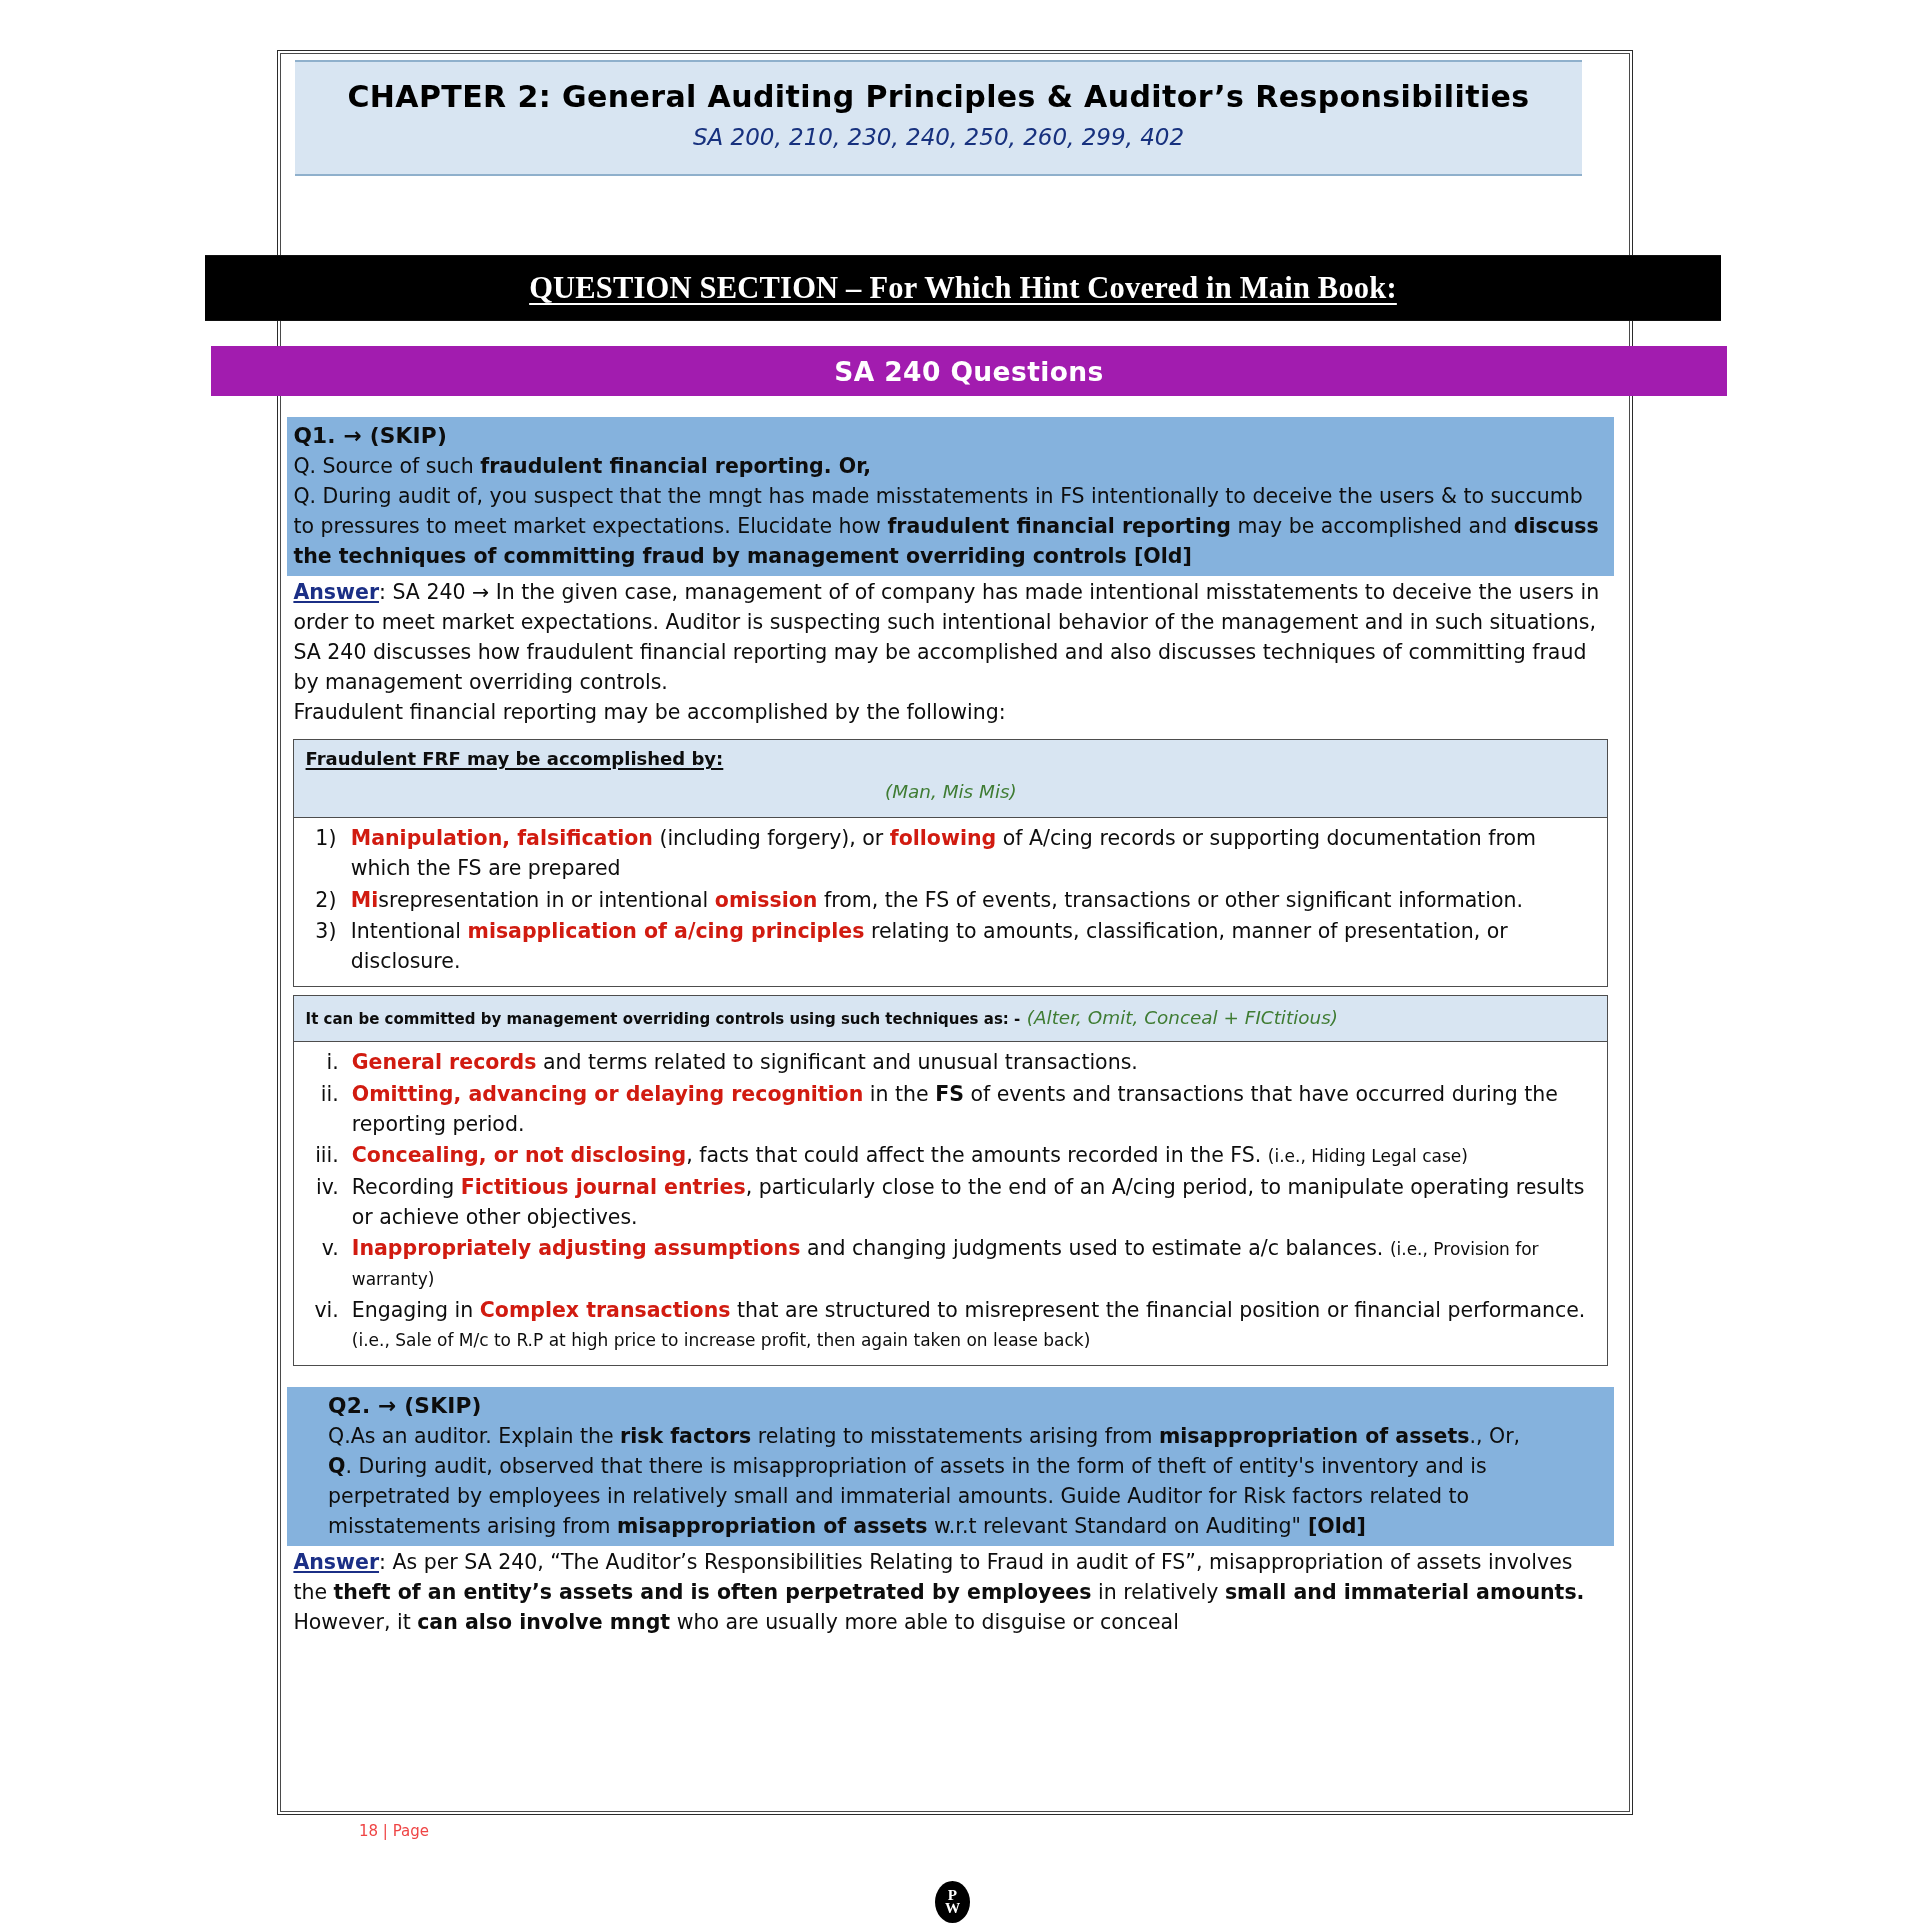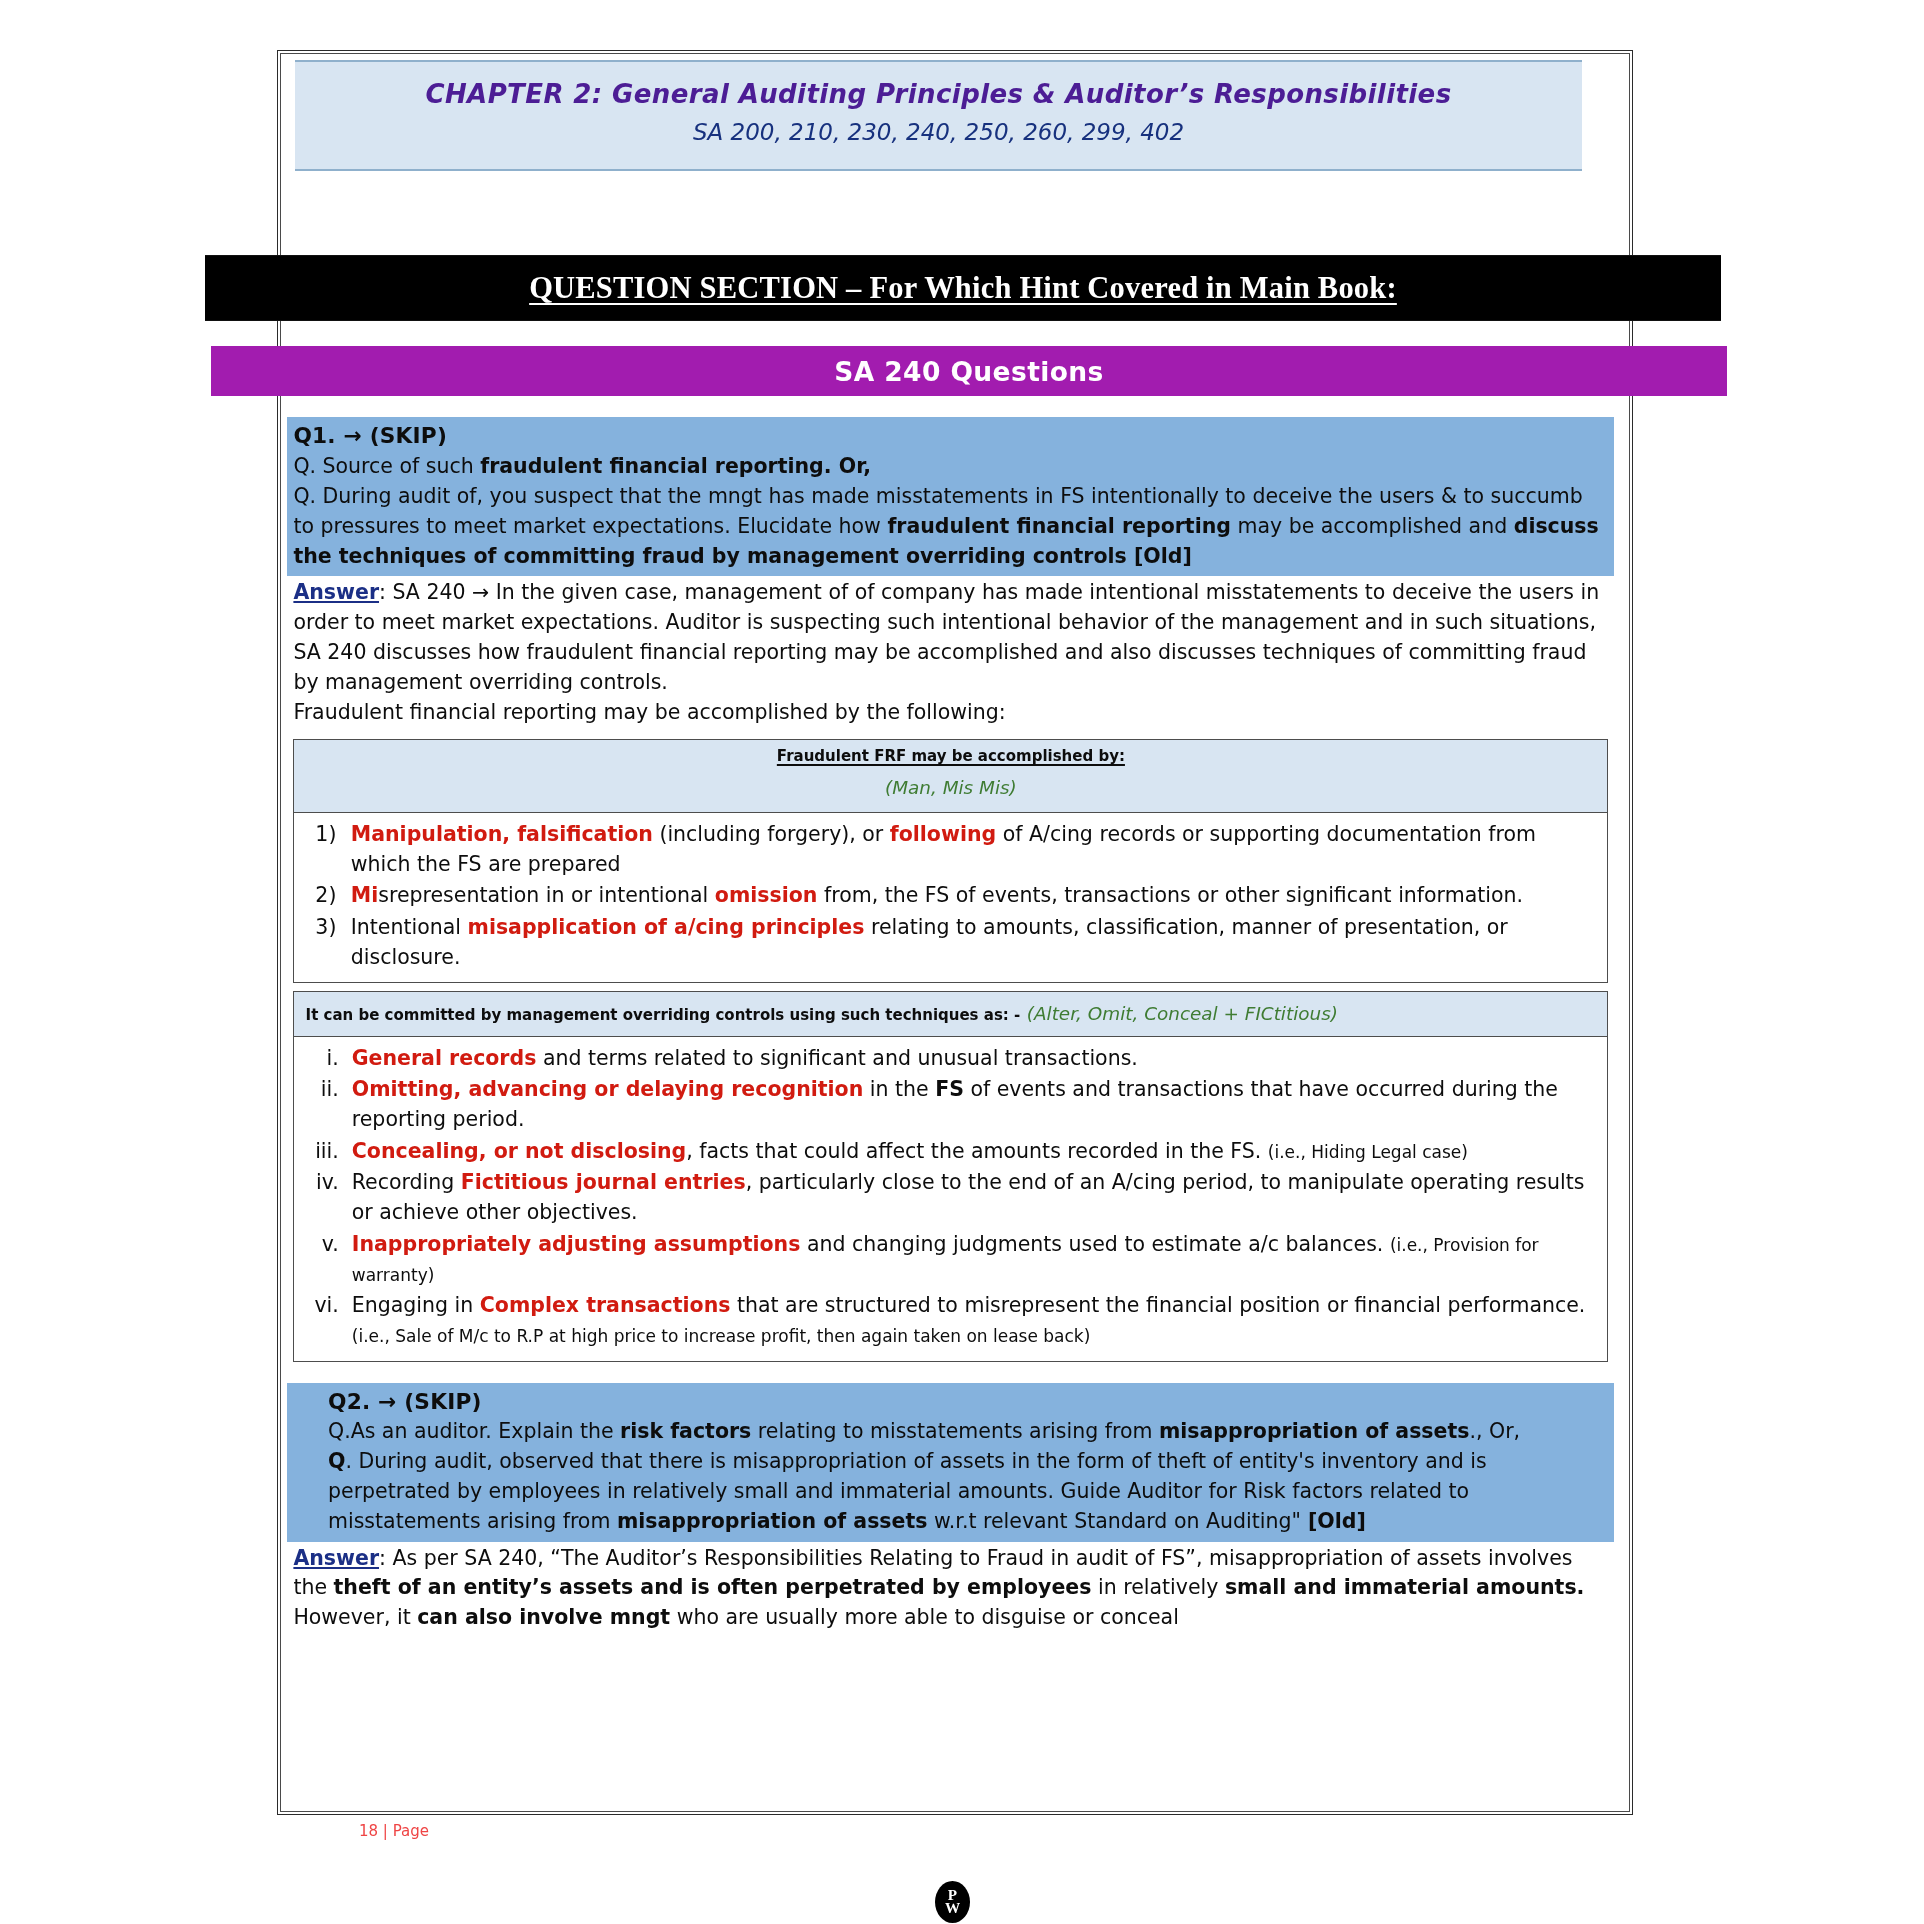--- a/index.html
+++ b/index.html
@@ -55,24 +55,23 @@
     width: 1287px;
     background: #d8e5f2;
     border-top: 2.4px solid #8fb0cc;
     border-bottom: 2.4px solid #8fb0cc;
     padding: 17.6px 0 24px 0;
     box-sizing: border-box;
   }
   .chapter-title {
     text-align: center;
     font-family: "DejaVu Sans", sans-serif;
-    font-size: 26px;
-    font-weight: bold;
-    font-style: italic;
-    color: #4c1d95;
+    font-size: 30px;
+    font-weight: bold;
+    color: #000000;
     letter-spacing: 0.4px;
     line-height: 1.15;
   }
   .chapter-sub {
     text-align: center;
     font-family: "DejaVu Sans", sans-serif;
     font-size: 23px;
     font-style: italic;
     color: #17317e;
     margin-top: 9.6px;
@@ -174,22 +173,22 @@
     border: 1.2px solid #4d4d4d;
     box-sizing: border-box;
     background: #ffffff;
   }
   .tbl-head {
     background: #d8e5f2;
     border-bottom: 1.2px solid #4d4d4d;
     padding: 6.4px 11.2px 9.6px 11.2px;
   }
   .tbl-head-title {
-    text-align: center;
-    font-size: 15px;
+    text-align: left;
+    font-size: 18px;
     font-weight: bold;
     text-decoration: underline;
     text-decoration-thickness: 2px;
     text-underline-offset: 3.2px;
   }
   .tbl-head-sub {
     text-align: center;
     margin-top: 4.8px;
   }
   .tbl-head-left {

